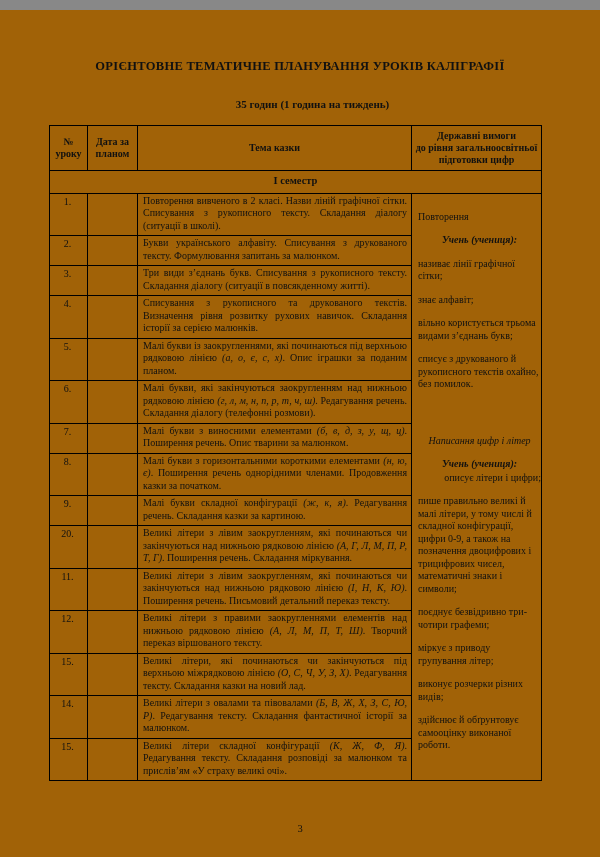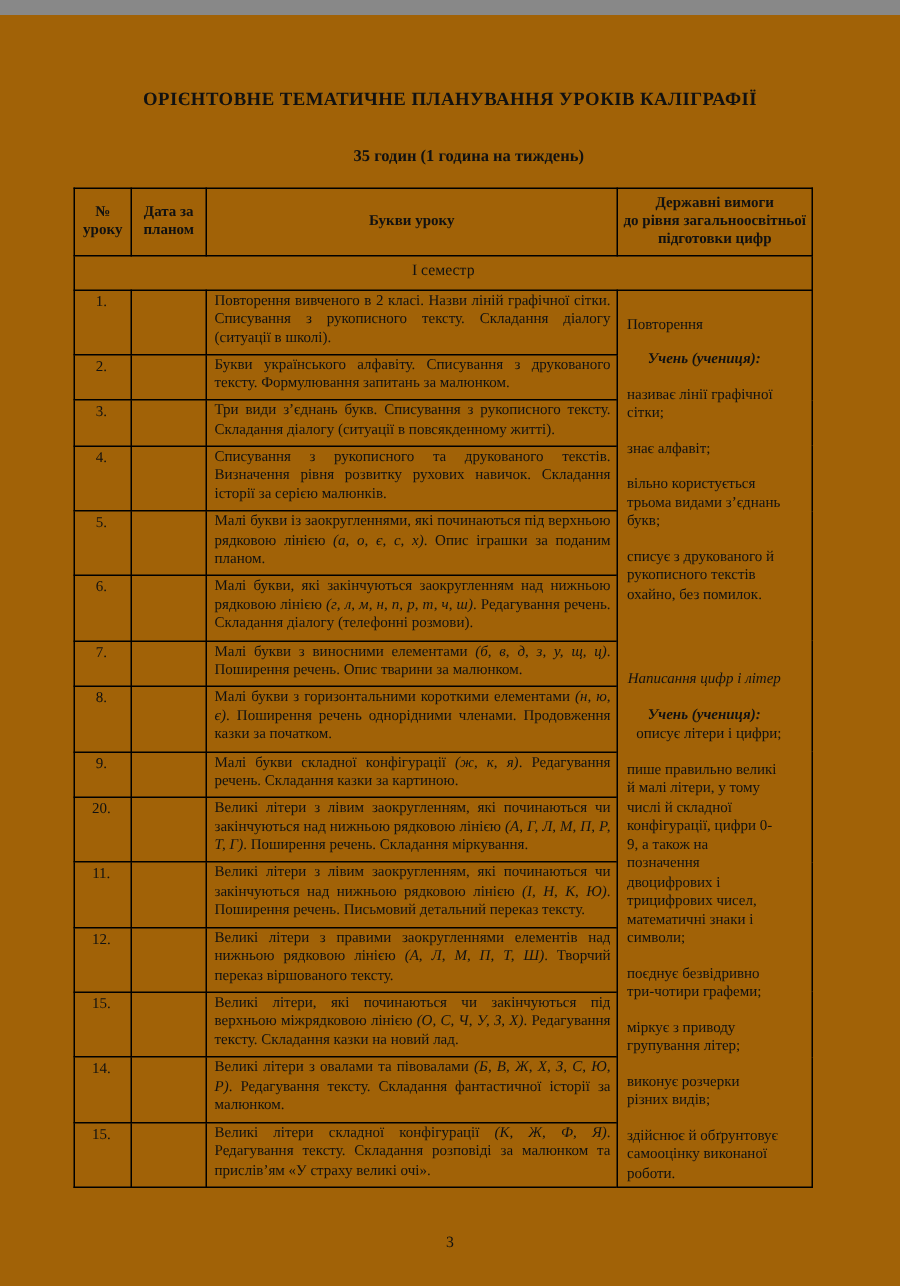--- a/index.html
+++ b/index.html
@@ -49,35 +49,35 @@
     font-weight: bold;
     text-align: center;
     vertical-align: middle !important;
     padding: 4px 2px;
     font-size: 10px;
     line-height: 12px;
   }
   .hline { display: block; }
   td.semester {
     text-align: center;
-    font-weight: normal;
+    font-weight: bold;
     padding: 4px 0 5px 0;
     font-size: 10.5px;
   }
   td.num {
     text-align: center;
     padding: 2px 2px 2px 0;
   }
   td.topic {
     text-align: justify;
     padding: 1px 4px 3px 5px;
   }
   td.topic i { font-style: italic; }
   td.req {
-    padding: 0 20px 2px 6px;
+    padding: 0 0 2px 6px;
   }
   td.req p { margin: 11px 0 0 0; }
   .p-first { margin-top: 17px !important; }
   .p-bi { font-weight: bold; font-style: italic; text-align: center; }
   .p-i  { font-style: italic; text-align: center; }
   .p-gap { margin-top: 44px !important; }
   .p-tight-b { margin-bottom: 0; }
   .p-tight-t { margin-top: 1px !important; text-align: right; }
   .page-number {
     position: absolute;
@@ -99,21 +99,21 @@
     <colgroup>
       <col class="c-num">
         <col class="c-date">
         <col class="c-topic">
         <col class="c-req">
     </colgroup>
     <tbody>
       <tr>
         <th>№ уроку</th>
         <th>Дата за планом</th>
-        <th>Букви уроку</th>
+        <th>Тема казки</th>
         <th>
           <span class="hline">Державні вимоги</span>
           <span class="hline">до рівня загальноосвітньої</span>
           <span class="hline">підготовки цифр</span>
         </th>
       </tr>
 
       <tr>
         <td class="semester" colspan="4">І семестр</td>
       </tr>

